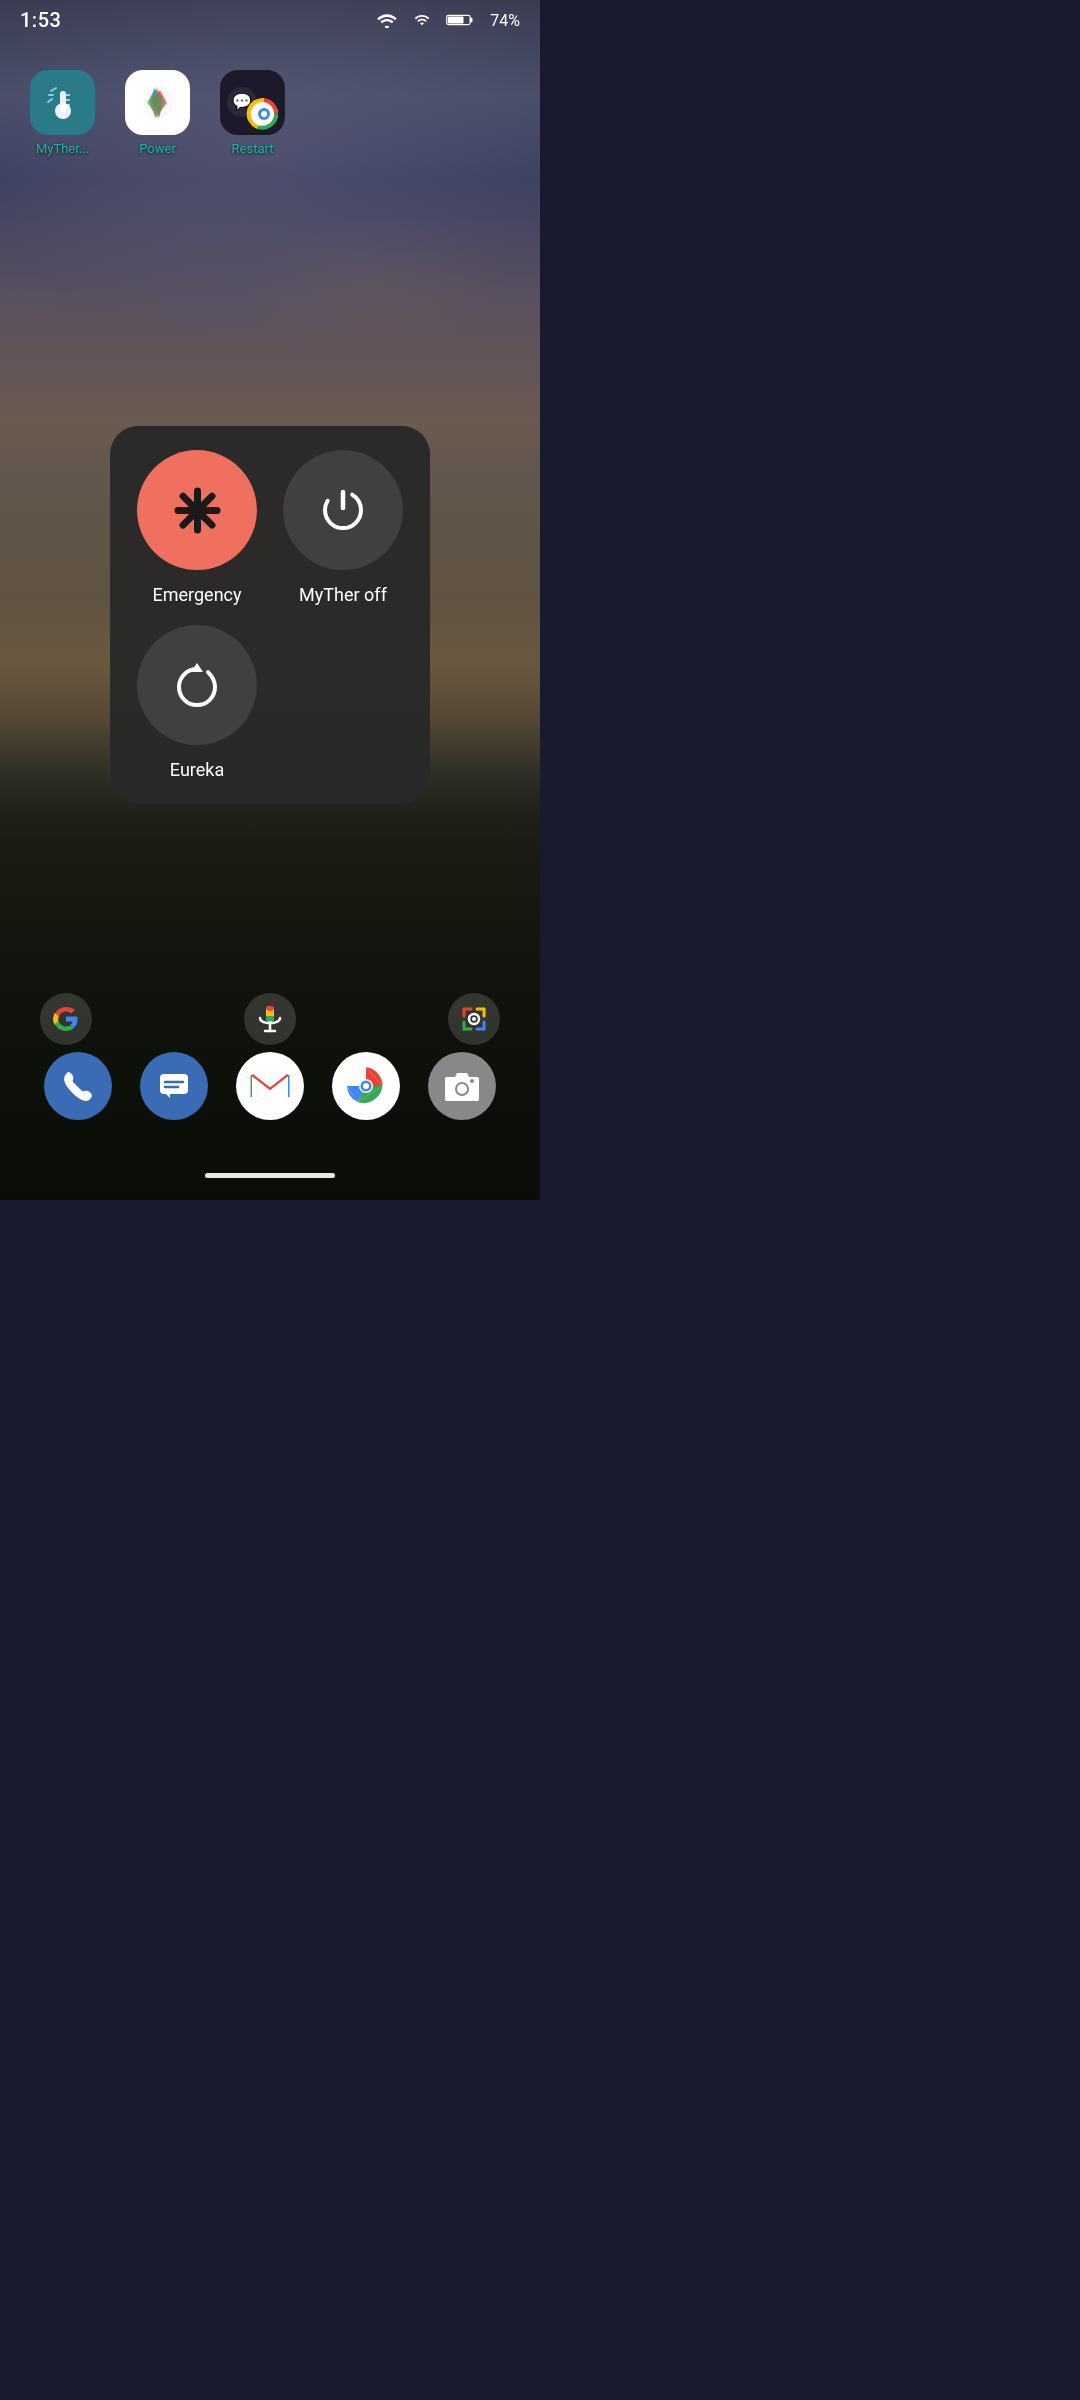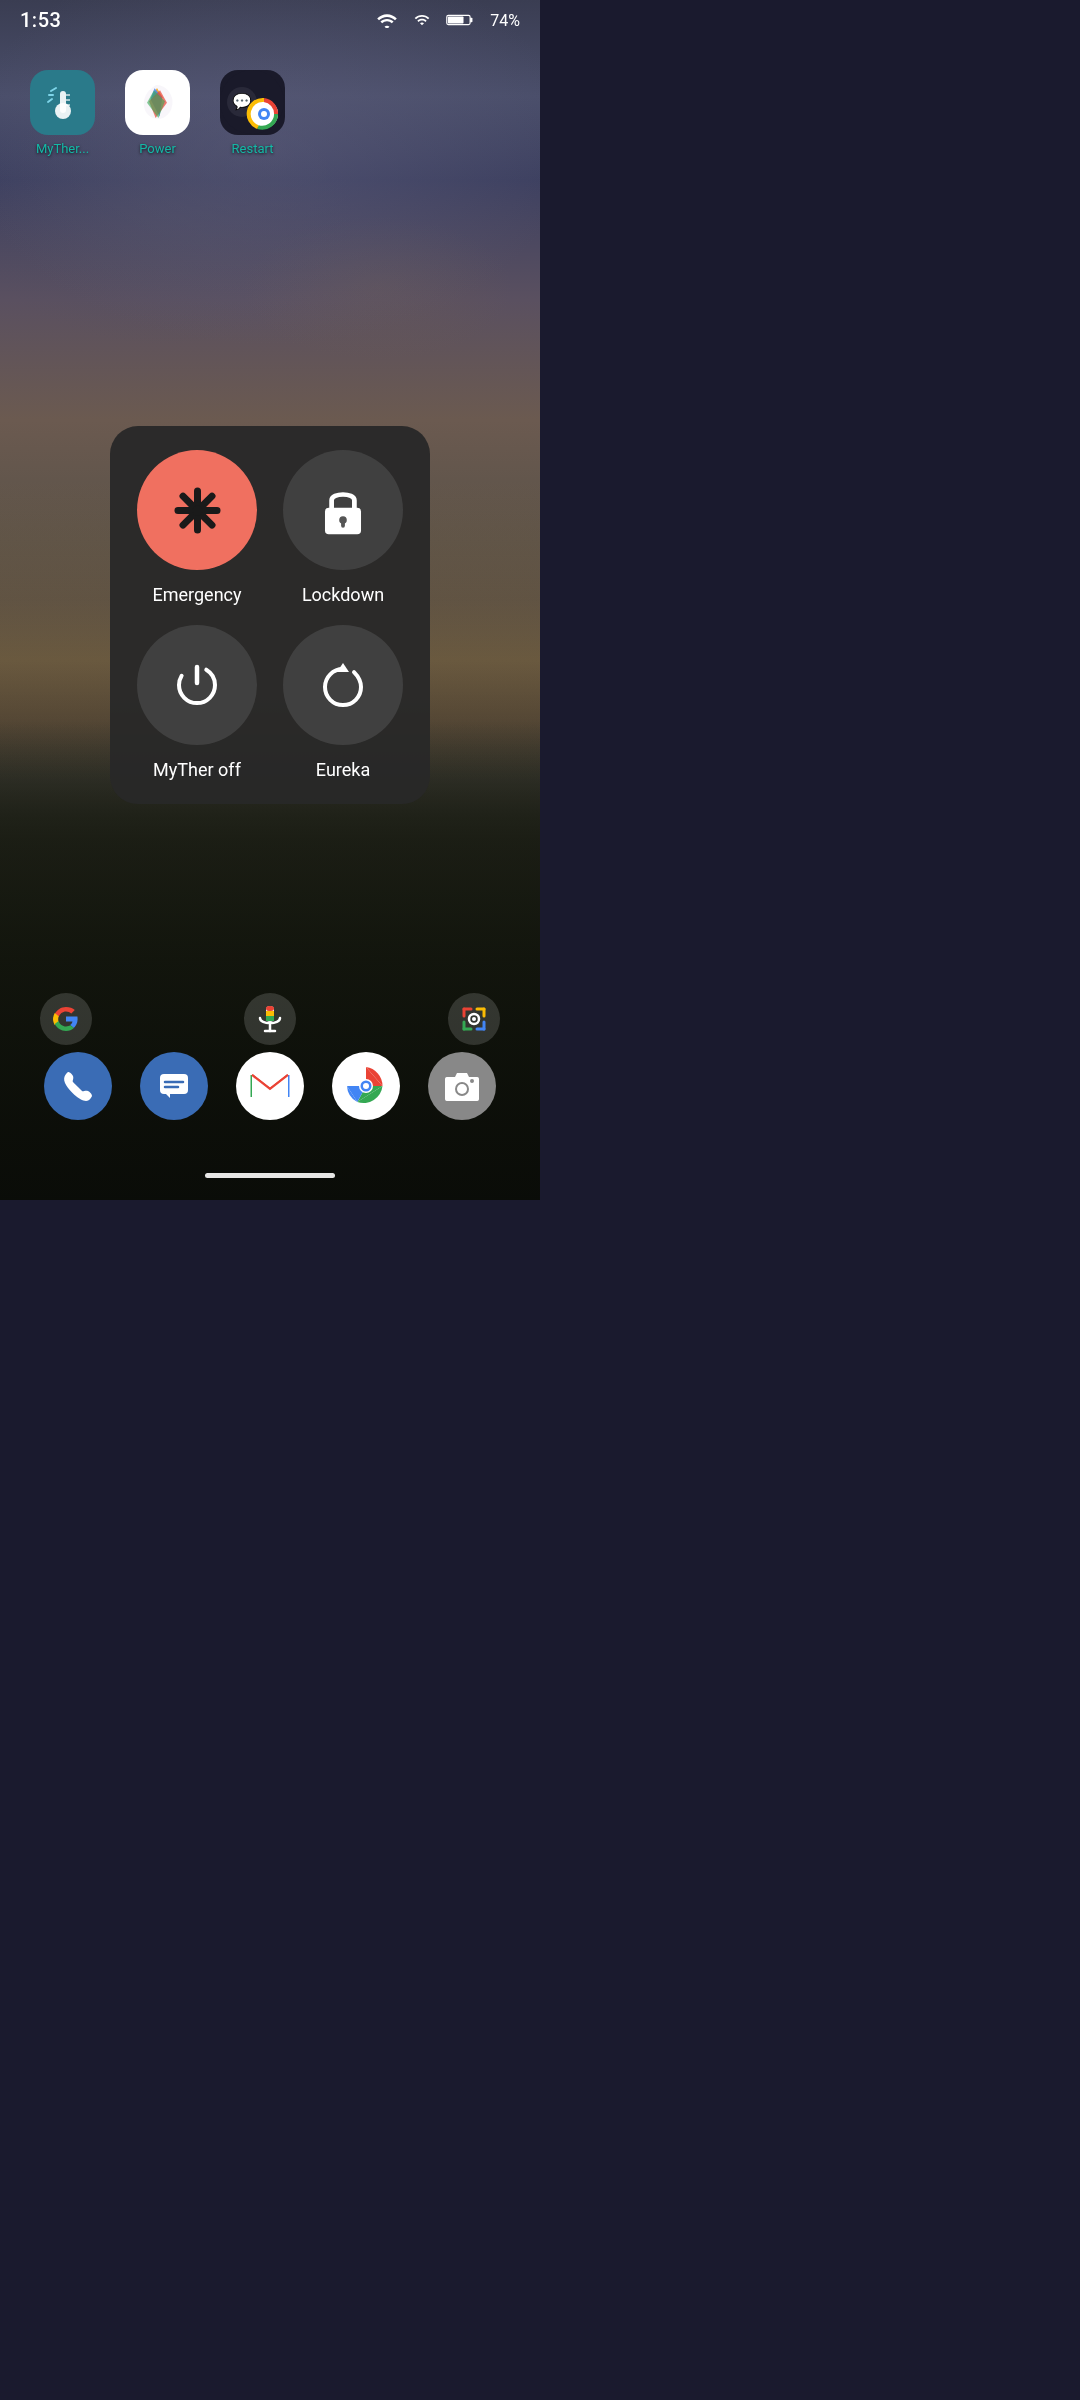--- a/index.html
+++ b/index.html
@@ -397,31 +397,20 @@
         <line x1="27.5" y1="8" x2="27.5" y2="47" stroke="#1a1a1a" stroke-width="7" stroke-linecap="round"></line>
         <line x1="8" y1="27.5" x2="47" y2="27.5" stroke="#1a1a1a" stroke-width="7" stroke-linecap="round"></line>
         <line x1="13" y1="13" x2="42" y2="42" stroke="#1a1a1a" stroke-width="7" stroke-linecap="round"></line>
         <line x1="42" y1="13" x2="13" y2="42" stroke="#1a1a1a" stroke-width="7" stroke-linecap="round"></line>
         <circle cx="27.5" cy="27.5" r="5" fill="#1a1a1a"></circle>
       </svg>
     </div>
     <span class="power-btn-label">Emergency</span>
   </div>
 
-  <div class="power-btn">
-    <div class="power-btn-circle">
-      <svg width="50" height="55" viewBox="0 0 50 58">
-        <rect x="6" y="26" width="38" height="28" rx="4" fill="white"></rect>
-        <path d="M13 26 L13 18 C13 10 37 10 37 18 L37 26" stroke="white" stroke-width="5" fill="none" stroke-linecap="round"></path>
-        <circle cx="25" cy="39" r="4" fill="#555"></circle>
-        <rect x="23" y="39" width="4" height="8" rx="2" fill="#555"></rect>
-      </svg>
-    </div>
-    <span class="power-btn-label">Lockdown</span>
-  </div>
 
   <div class="power-btn">
     <div class="power-btn-circle">
       <svg width="52" height="52" viewBox="0 0 52 52">
         <circle cx="26" cy="26" r="18" stroke="white" stroke-width="4" fill="none" stroke-dasharray="80 28" stroke-dashoffset="14" stroke-linecap="round"></circle>
         <line x1="26" y1="8" x2="26" y2="24" stroke="white" stroke-width="4.5" stroke-linecap="round"></line>
       </svg>
     </div>
     <span class="power-btn-label">MyTher off</span>
   </div>

